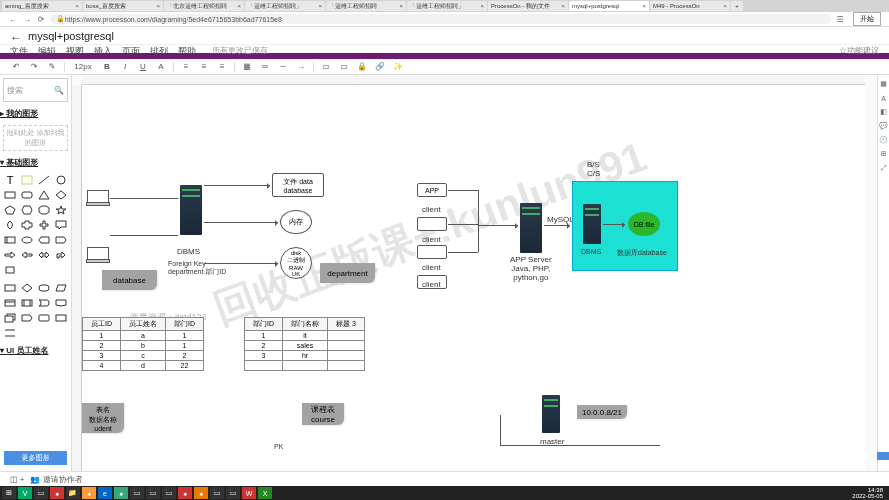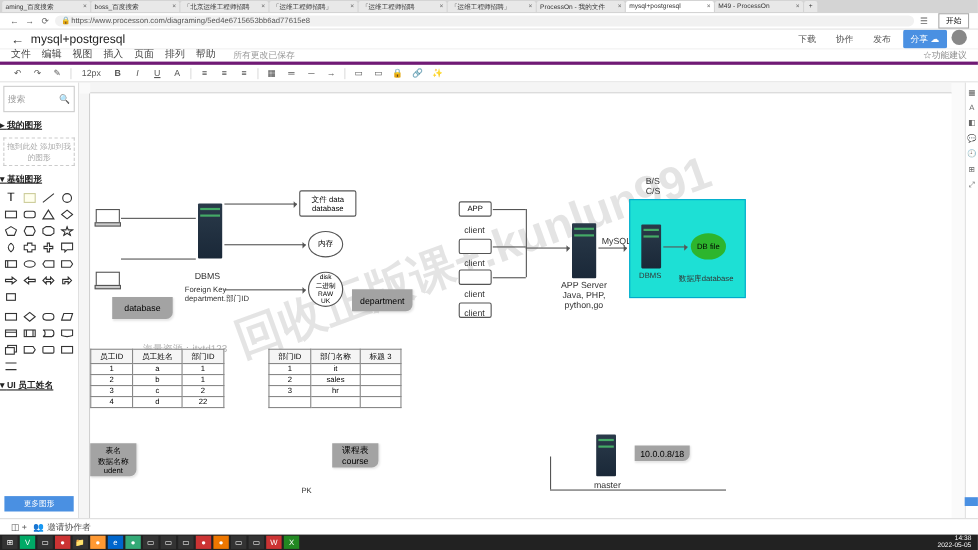--- a/index.html
+++ b/index.html
@@ -12,21 +12,21 @@
 .addr-bar .nav-btn{width:10px;height:10px;color:#666;display:flex;align-items:center;justify-content:center;font-size:8px;}
 .url-box{flex:1;background:#f1f1f1;height:10px;border-radius:5px;font-size:7px;color:#555;display:flex;align-items:center;padding:0 6px;}
 .start-btn{border:1px solid #aaa;font-size:7px;padding:1px 6px;margin-left:4px;}
 .doc-header{background:#fff;height:18px;display:flex;align-items:center;padding:0 10px;gap:6px;border-bottom:1px solid #eee;}
 .back-arrow{font-size:12px;color:#333;}
 .doc-title{font-size:11px;color:#222;}
 .doc-actions{margin-left:auto;display:flex;gap:4px;}
 .doc-btn{font-size:8px;padding:2px 6px;color:#555;border:1px solid transparent;}
 .doc-btn.primary{background:#4a90e2;color:#fff;border-radius:2px;}
 .avatar{width:14px;height:14px;border-radius:50%;background:#888;}
-.menu-bar{background:#fff;height:14px;display:flex;align-items:flex-end;padding:0 10px;gap:10px;font-size:9px;color:#444;border-bottom:3px solid #701a75;}
+.menu-bar{background:#fff;height:14px;display:flex;align-items:flex-start;padding:0 10px;gap:10px;font-size:9px;color:#444;border-bottom:6px solid #701a75;}
 .saved-note{font-size:8px;color:#999;margin-left:6px;}
 .toolbar{background:#fff;height:16px;display:flex;align-items:center;padding:0 10px;gap:6px;border-bottom:1px solid #ddd;}
 .tb{width:12px;height:12px;display:flex;align-items:center;justify-content:center;color:#555;font-size:8px;}
 .tb.sep{width:1px;background:#ddd;height:10px;}
 .main{display:flex;height:406px;}
 .shapes-panel{width:72px;background:#fff;border-right:1px solid #ddd;overflow:hidden;position:relative;}
 .search-box{margin:3px;height:24px;border:1px solid #ccc;font-size:8px;display:flex;align-items:center;padding:0 3px;color:#999;justify-content:space-between;}
 .panel-title{font-size:8px;font-weight:bold;padding:3px 0;color:#222;text-decoration:underline;}
 .drop-zone{margin:3px;height:26px;border:1px dashed #ccc;font-size:7px;color:#aaa;display:flex;align-items:center;justify-content:center;text-align:center;flex-direction:column;}
 .shape-grid{display:grid;grid-template-columns:repeat(4,1fr);gap:3px;padding:3px;}
@@ -117,27 +117,20 @@
   <div class="nav-btn">→</div>
   <div class="nav-btn">⟳</div>
   <div class="url-box">🔒 <span>https://www.processon.com/diagraming/5ed4e6715653bb6ad77615e8</span></div>
   <div class="nav-btn">☰</div>
   <div class="start-btn">开始</div>
 </div>
 
 <div class="doc-header">
   <span class="back-arrow">←</span>
   <span class="doc-title">mysql+postgresql</span>
-  <div class="doc-actions">
-    <span class="doc-btn">下载</span>
-    <span class="doc-btn">协作</span>
-    <span class="doc-btn">发布</span>
-    <span class="doc-btn primary">分享 ☁</span>
-    <div class="avatar"></div>
-  </div>
 </div>
 
 <div class="menu-bar">
   <span>文件</span>
   <span>编辑</span>
   <span>视图</span>
   <span>插入</span>
   <span>页面</span>
   <span>排列</span>
   <span>帮助</span>
@@ -526,21 +519,21 @@
       <div class="shape sticky" style="left:220px;top:318px;width:42px;height:22px;white-space:pre">课程表
 course</div>
 
       <div class="label" style="left:192px;top:358px;font-size:7px">PK</div>
 
       <div class="shape server-shape" style="left:460px;top:310px;width:18px;height:38px"></div>
       <div class="label" style="left:458px;top:352px">master</div>
       <div class="line line-h" style="left:418px;top:360px;width:160px"></div>
       <div class="line line-v" style="left:418px;top:330px;height:30px"></div>
 
-      <div class="shape sticky" style="left:495px;top:320px;width:50px;height:14px">10.0.0.8/18</div>
+      <div class="shape sticky" style="left:495px;top:320px;width:50px;height:14px">10.0.0.8/21</div>
 
     </div>
   </div>
 
   <div class="right-tools">
     <div class="rt">▦</div>
     <div class="rt">A</div>
     <div class="rt">◧</div>
     <div class="rt">💬</div>
     <div class="rt">🕘</div>

